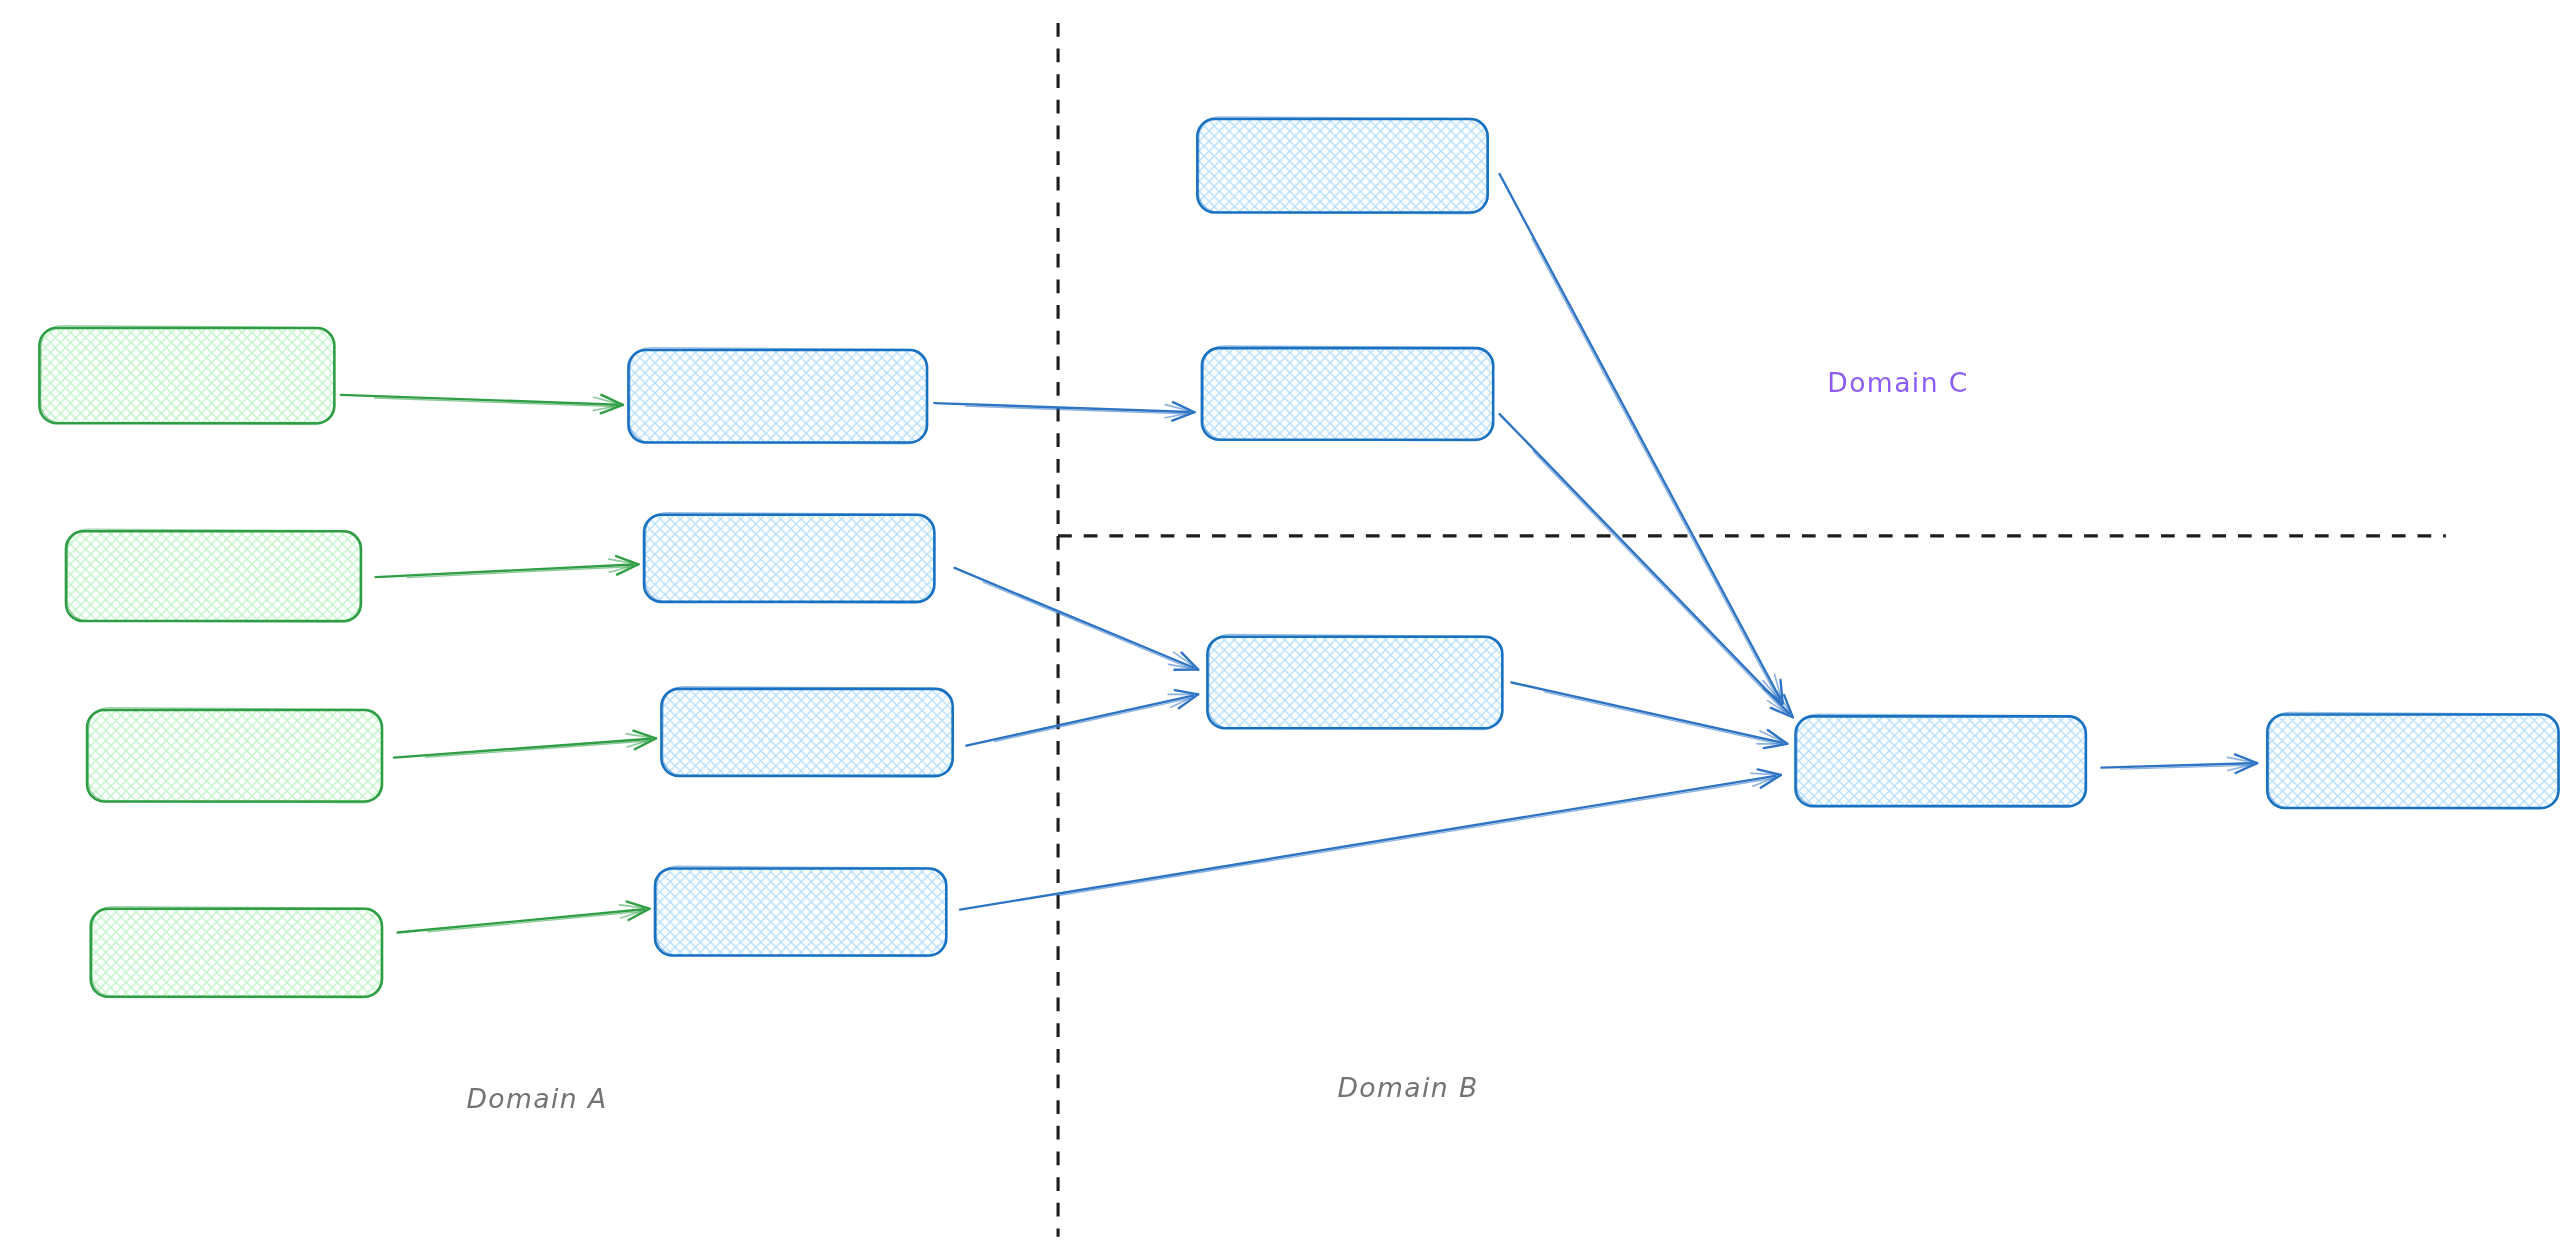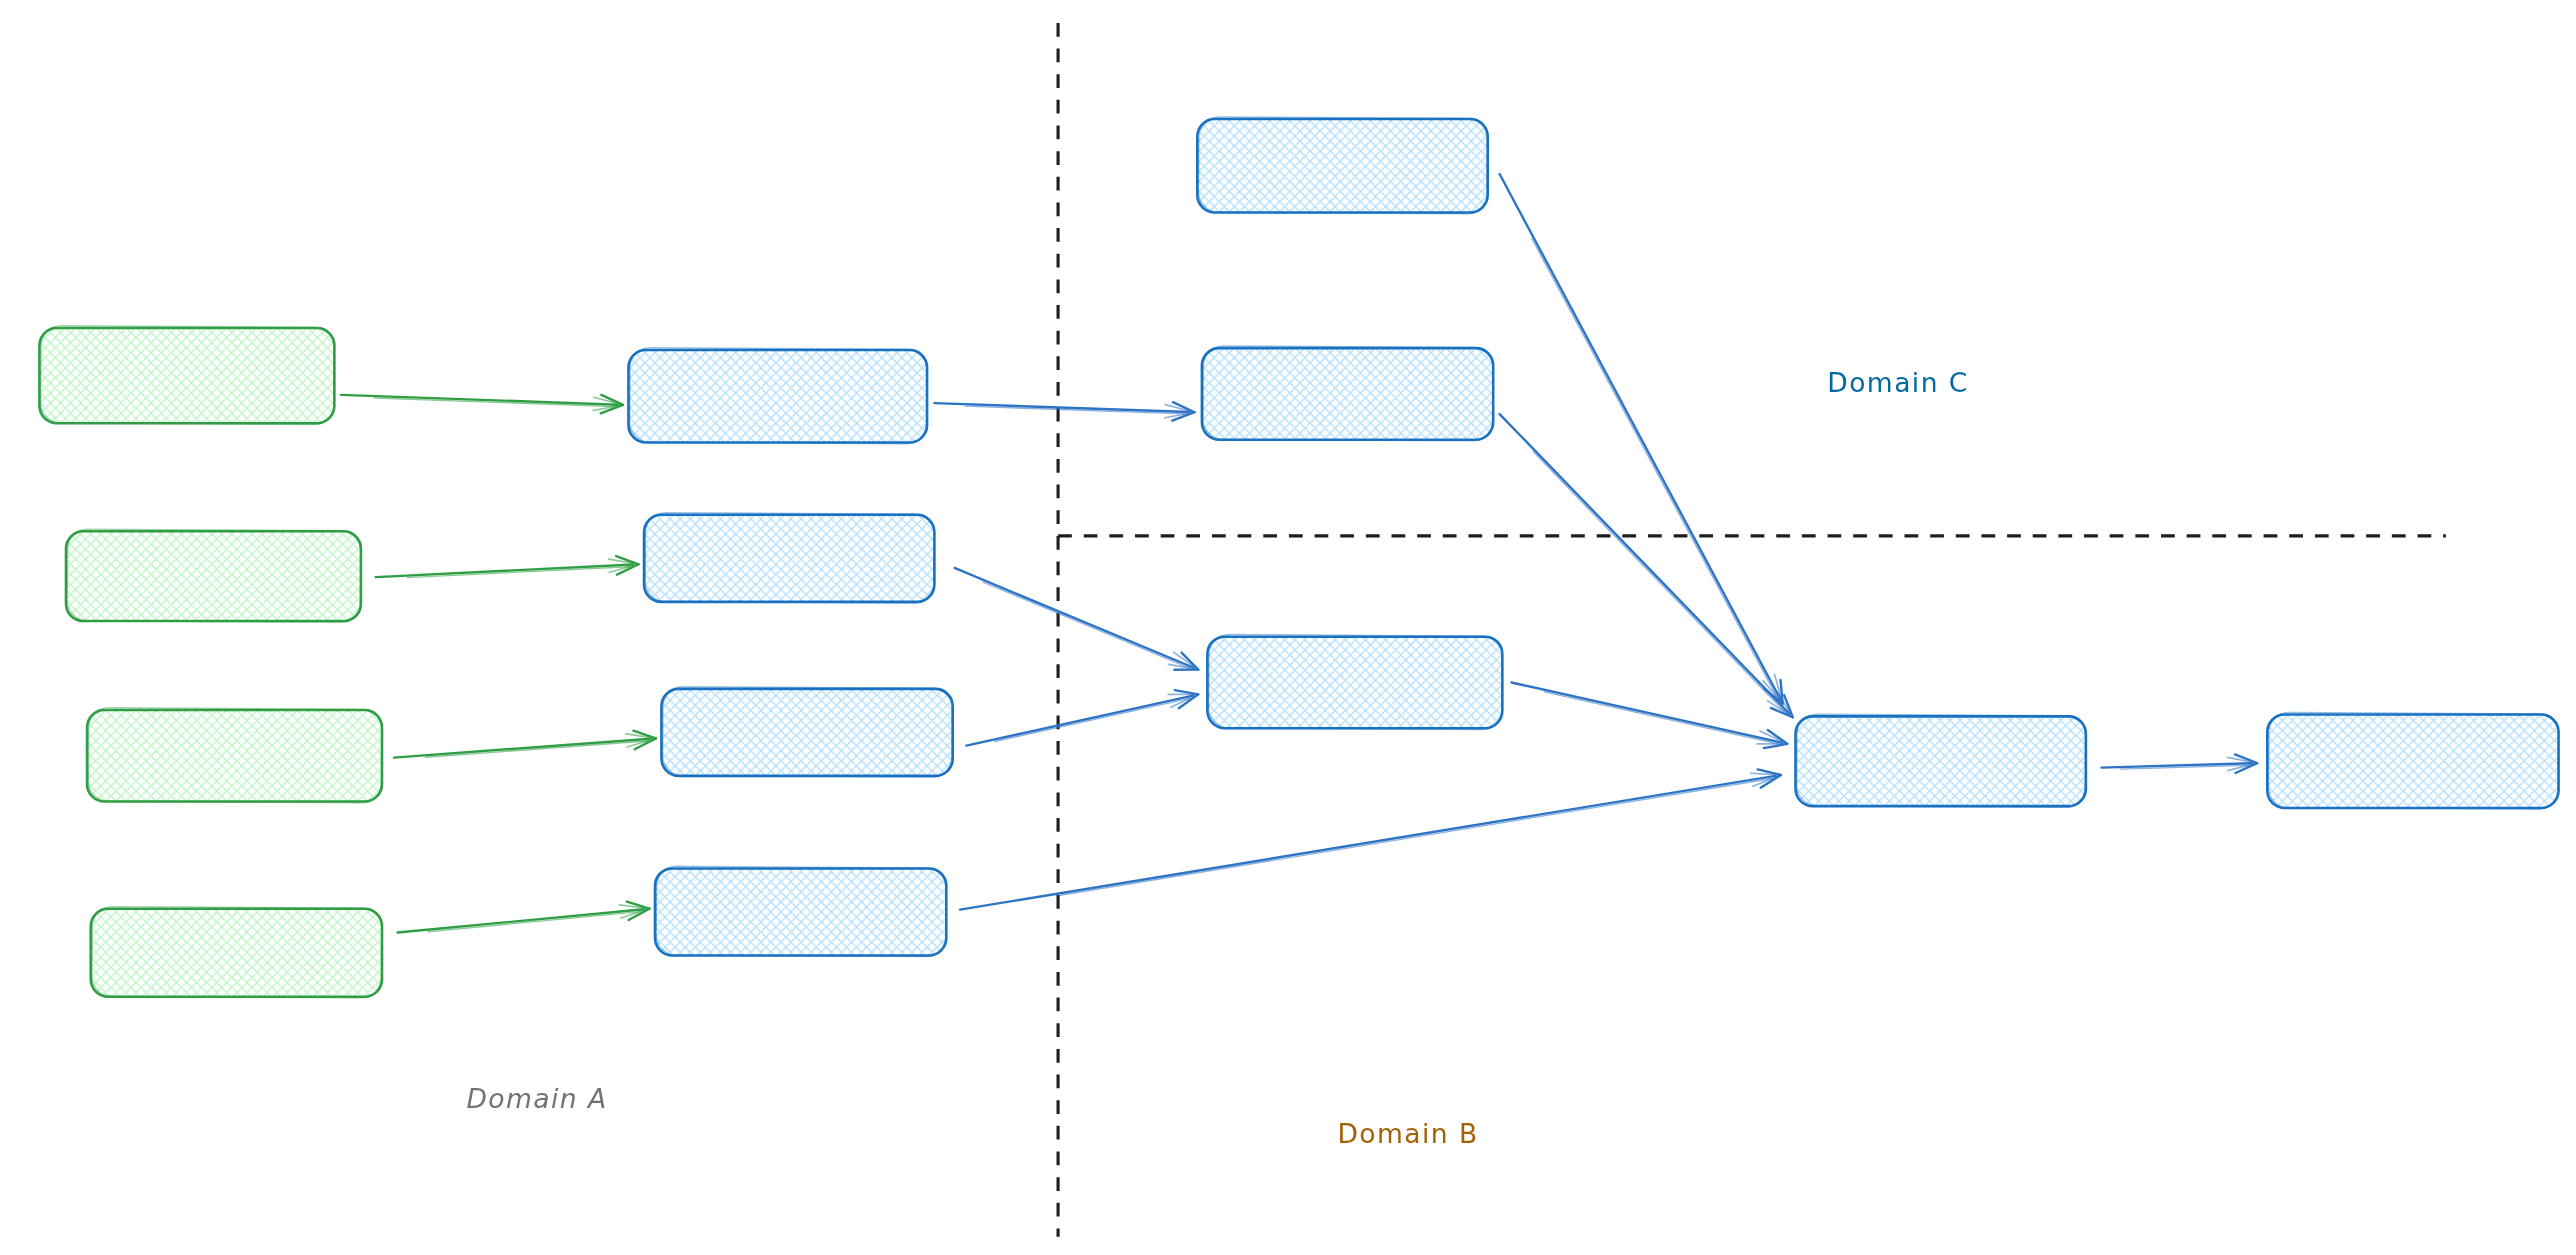--- a/index.html
+++ b/index.html
@@ -185,16 +185,16 @@
         <line x1="2294" y1="838" x2="2458.002593473214" y2="833.1763943096114" stroke="#2e74c4" stroke-width="2.6" stroke-linecap="round"></line>
         <line x1="2314.464677913524" y1="839.5990490598216" x2="2454.0690003688806" y2="835.4930395758405" stroke="#2e74c4" stroke-width="1.5" opacity="0.55" stroke-linecap="round"></line>
         <line x1="2464" y1="833" x2="2440.360427171442" y2="843.8245367791566" stroke="#2e74c4" stroke-width="2.6" opacity="1" stroke-linecap="round"></line>
         <line x1="2464" y1="833" x2="2439.765103614549" y2="823.5835358447848" stroke="#2e74c4" stroke-width="2.6" opacity="1" stroke-linecap="round"></line>
         <line x1="2464" y1="833" x2="2432.0210240238594" y2="841.1452498744619" stroke="#2e74c4" stroke-width="1.8" opacity="0.55" stroke-linecap="round"></line>
         <line x1="2464" y1="833" x2="2431.597584923158" y2="826.7483204506258" stroke="#2e74c4" stroke-width="1.8" opacity="0.55" stroke-linecap="round"></line>
       </g>
     </svg>
 
   <div class="domain-label" id="label-domain-a" style="left: 537px; top: 1098px; color: #737373;">Domain A</div>
-  <div class="domain-label" id="label-domain-b" style="left: 1408px; top: 1133px; color: #a16207;">Domain B</div>
-  <div class="domain-label" id="label-domain-c" style="left: 1898px; top: 382px; color: #0369a1; text-align: center;">Domain C</div>
+  <div class="domain-label" id="label-domain-b" style="left: 1408px; top: 1087px; color: #737373; font-style: italic;">Domain B</div>
+  <div class="domain-label" id="label-domain-c" style="left: 1898px; top: 382px; color: #8b5cf6; text-align: center;">Domain C</div>
 </div>
 
 
 </body></html>

